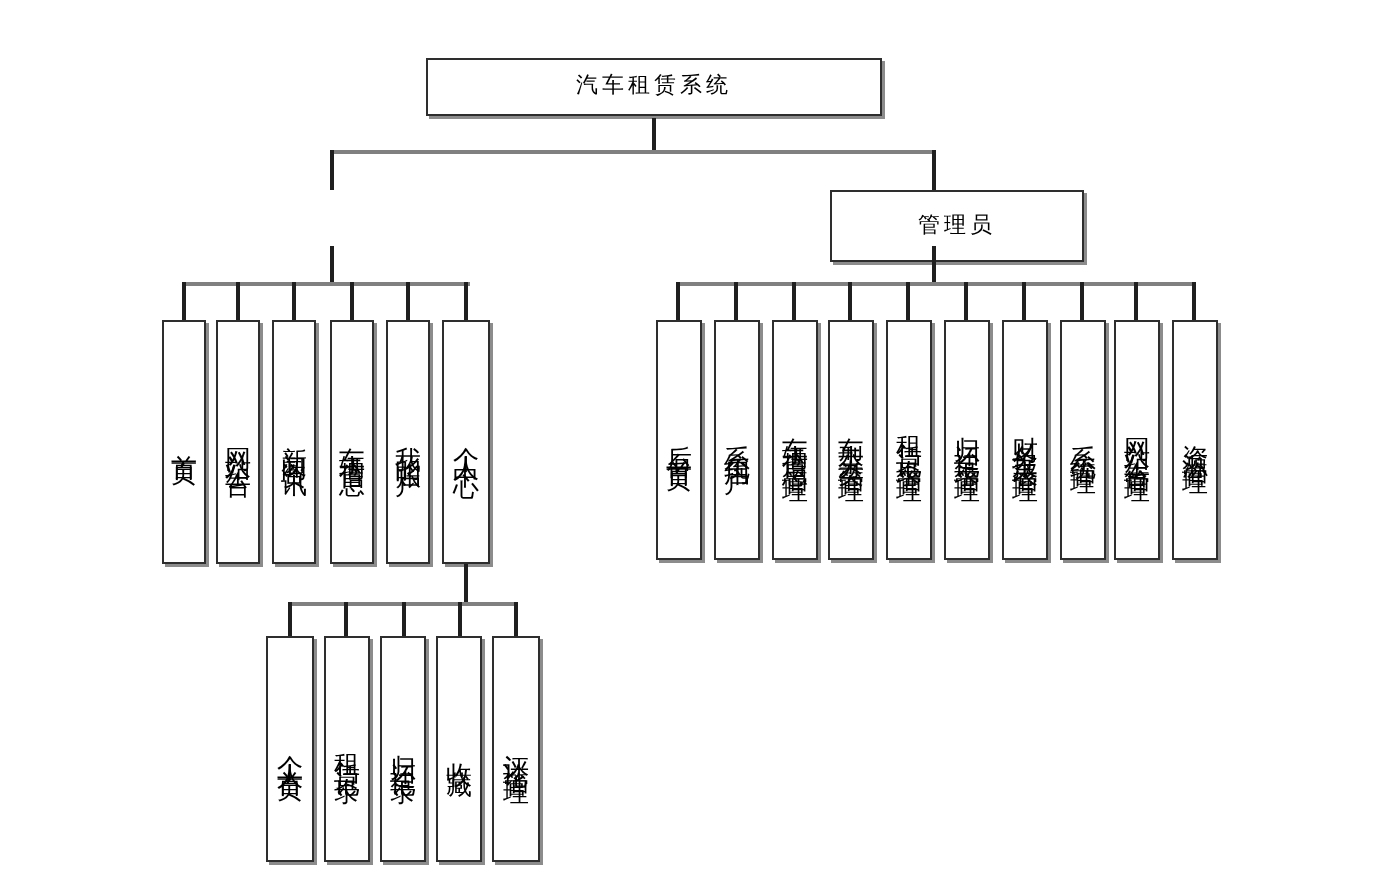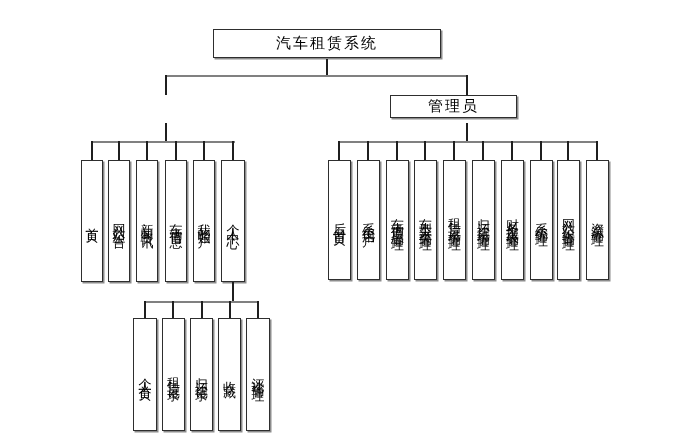--- a/index.html
+++ b/index.html
@@ -16,21 +16,21 @@
     position: absolute;
     box-sizing: border-box;
     background: #ffffff;
     border: 1.5px solid #2e2e2e;
     box-shadow: 1.5px 1.5px 0 #8c8c8c;
     display: flex;
     align-items: center;
     justify-content: center;
   }
   .hnode span {
-    font-size: 15px;
+    font-size: 11px;
     letter-spacing: 2px;
     white-space: nowrap;
     line-height: 1;
   }
   .vnode span {
     writing-mode: vertical-rl;
     text-orientation: upright;
     font-size: 13px;
     letter-spacing: 4px;
     line-height: 1;
@@ -43,21 +43,21 @@
 </style>
 </head>
 <body>
 
 <div class="canvas">
 
   <div class="node hnode" style="left:213px;top:29px;width:228px;height:29px">
     <span>汽车租赁系统</span>
   </div>
 
-  <div class="node hnode" style="left:390px;top:95px;width:127px;height:23px">
+  <div class="node hnode" style="left:415px;top:95px;width:127px;height:36px">
     <span>管理员</span>
   </div>
 
   <div class="node vnode" style="left:81px;top:160px;width:22px;height:122px">
     <span>首页</span>
   </div>
   <div class="node vnode" style="left:108px;top:160px;width:22px;height:122px">
     <span>网站公告</span>
   </div>
   <div class="node vnode" style="left:136px;top:160px;width:22px;height:122px">

